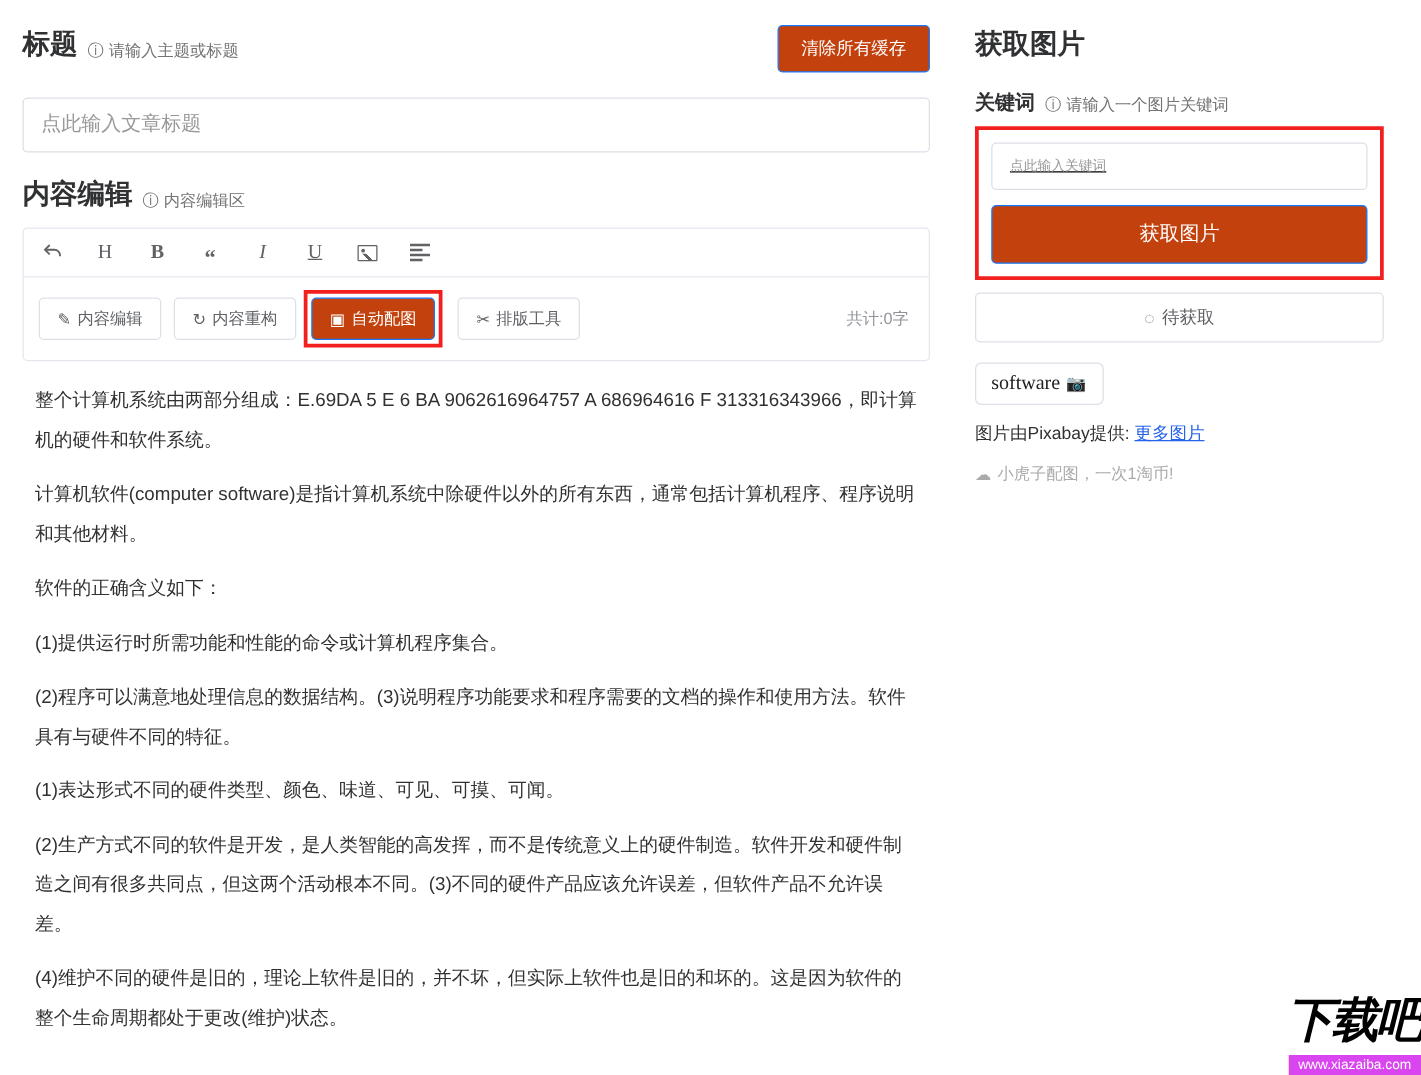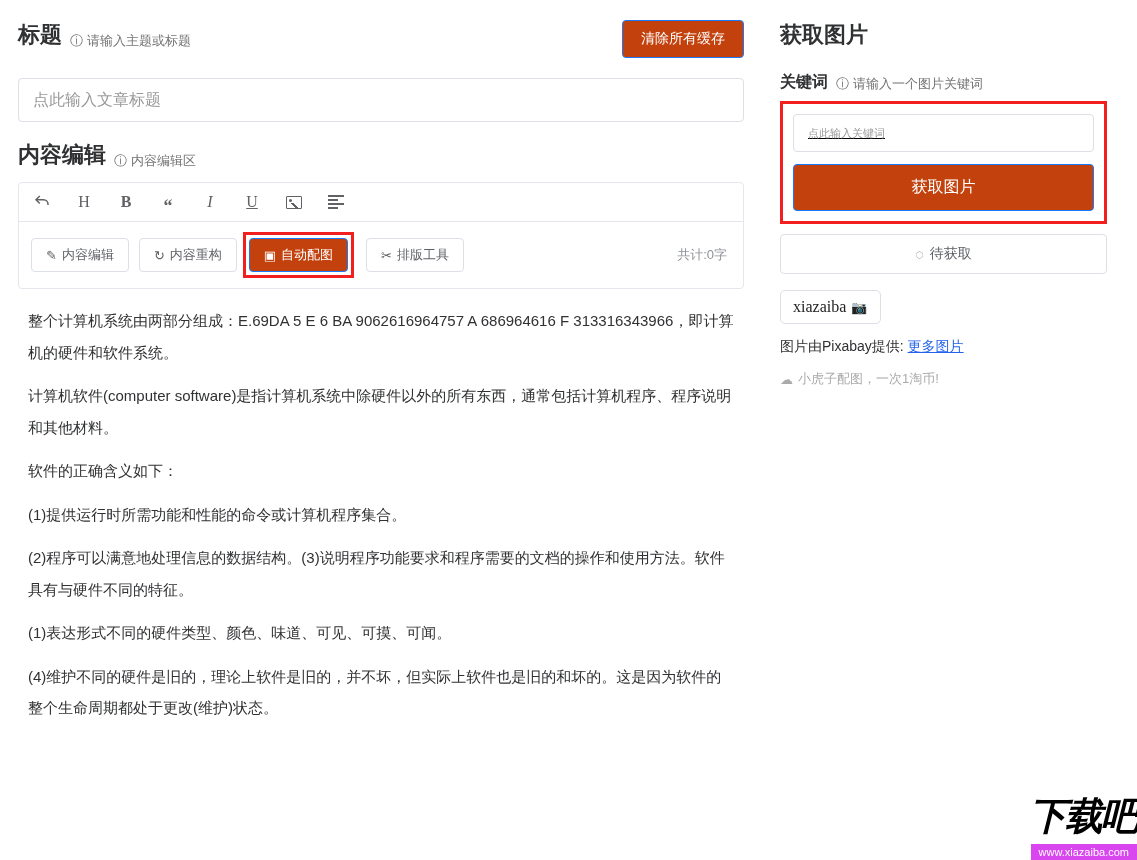--- a/index.html
+++ b/index.html
@@ -303,20 +303,21 @@
     </div>
   </div>
 
   <div class="content-text">
     <p>整个计算机系统由两部分组成：E.69DA 5 E 6 BA 9062616964757 A 686964616 F 313316343966，即计算机的硬件和软件系统。</p>
     <p>计算机软件(computer software)是指计算机系统中除硬件以外的所有东西，通常包括计算机程序、程序说明和其他材料。</p>
     <p>软件的正确含义如下：</p>
     <p>(1)提供运行时所需功能和性能的命令或计算机程序集合。</p>
     <p>(2)程序可以满意地处理信息的数据结构。(3)说明程序功能要求和程序需要的文档的操作和使用方法。软件具有与硬件不同的特征。</p>
     <p>(1)表达形式不同的硬件类型、颜色、味道、可见、可摸、可闻。</p>
+    <p>(2)生产方式不同的软件是开发，是人类智能的高发挥，而不是传统意义上的硬件制造。软件开发和硬件制造之间有很多共同点，但这两个活动根本不同。(3)不同的硬件产品应该允许误差，但软件产品不允许误差。</p>
     <p>(4)维护不同的硬件是旧的，理论上软件是旧的，并不坏，但实际上软件也是旧的和坏的。这是因为软件的整个生命周期都处于更改(维护)状态。</p>
   </div>
 
 </div>
 
 <div class="right-panel">
   <div class="right-section-title">获取图片</div>
 
   <div class="right-subheader">
     <span class="right-subtitle">关键词</span>
@@ -327,21 +328,21 @@
     <input class="keyword-input" placeholder="点此输入关键词" style="">
     <button class="btn btn-primary btn-full">获取图片</button>
   </div>
 
   <button class="btn status-btn">
     <span class="spin">◌</span>
     <span>待获取</span>
   </button>
 
   <div class="pixabay-badge">
-    <span>xiazaiba</span><span class="cam"> 📷</span>
+    <span>software</span><span class="cam"> 📷</span>
   </div>
 
   <div class="credit-line">
     <span>图片由Pixabay提供:  </span><a class="link">更多图片</a>
   </div>
 
   <div class="footer-note">
     <span class="cloud">☁</span>
     <span>小虎子配图，一次1淘币!</span>
   </div>

